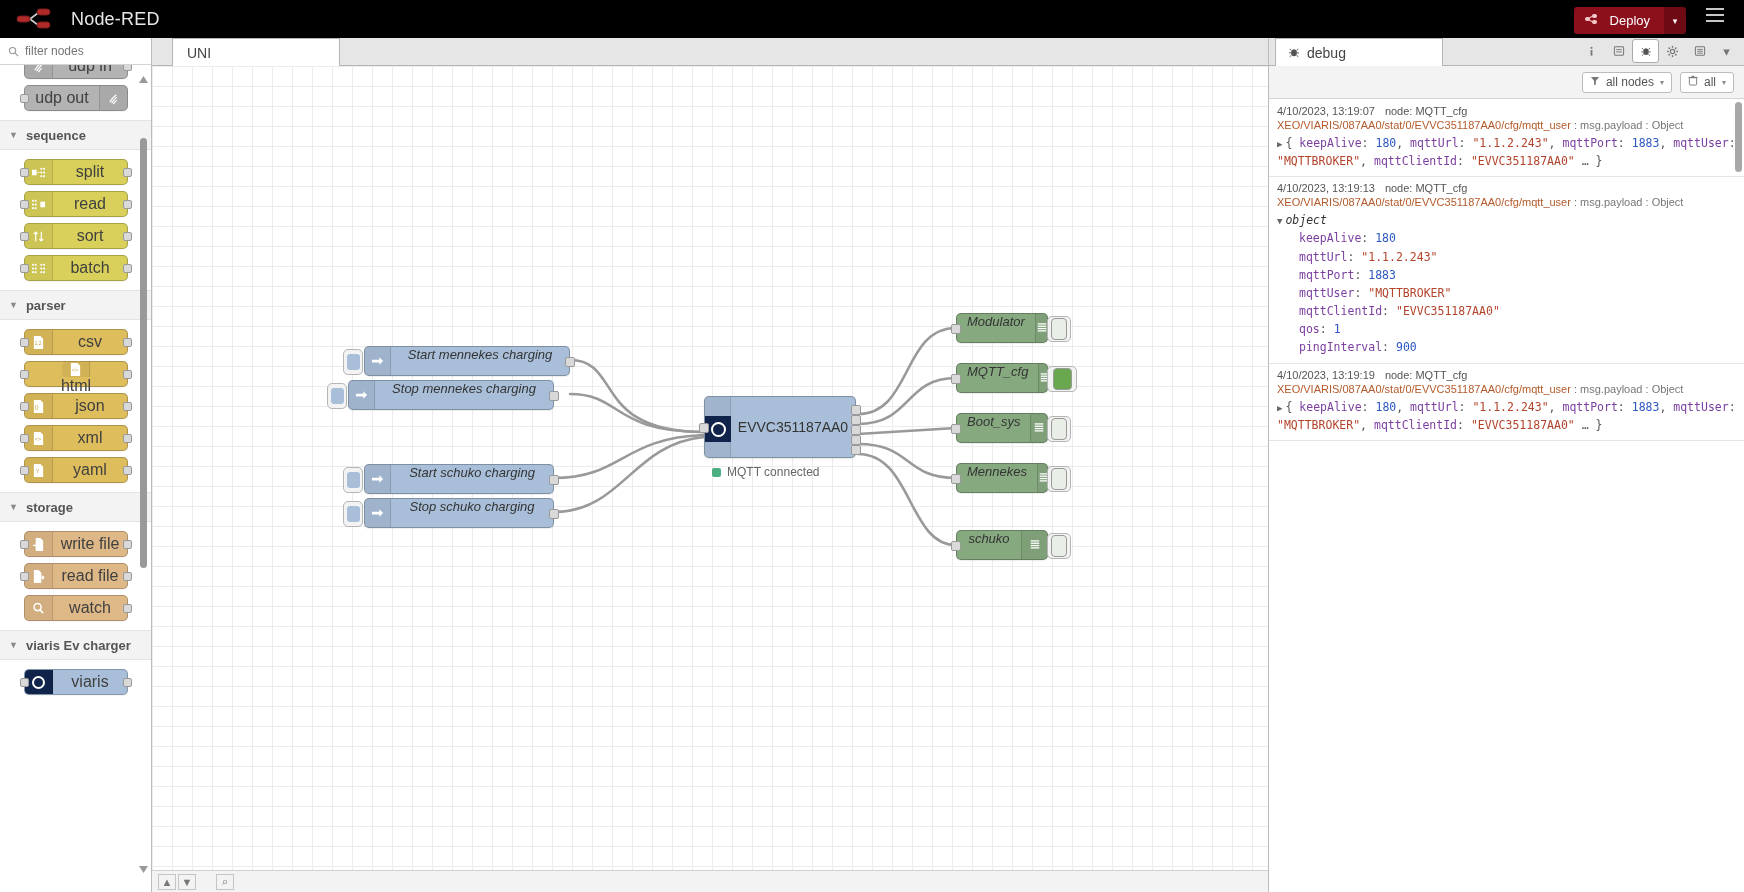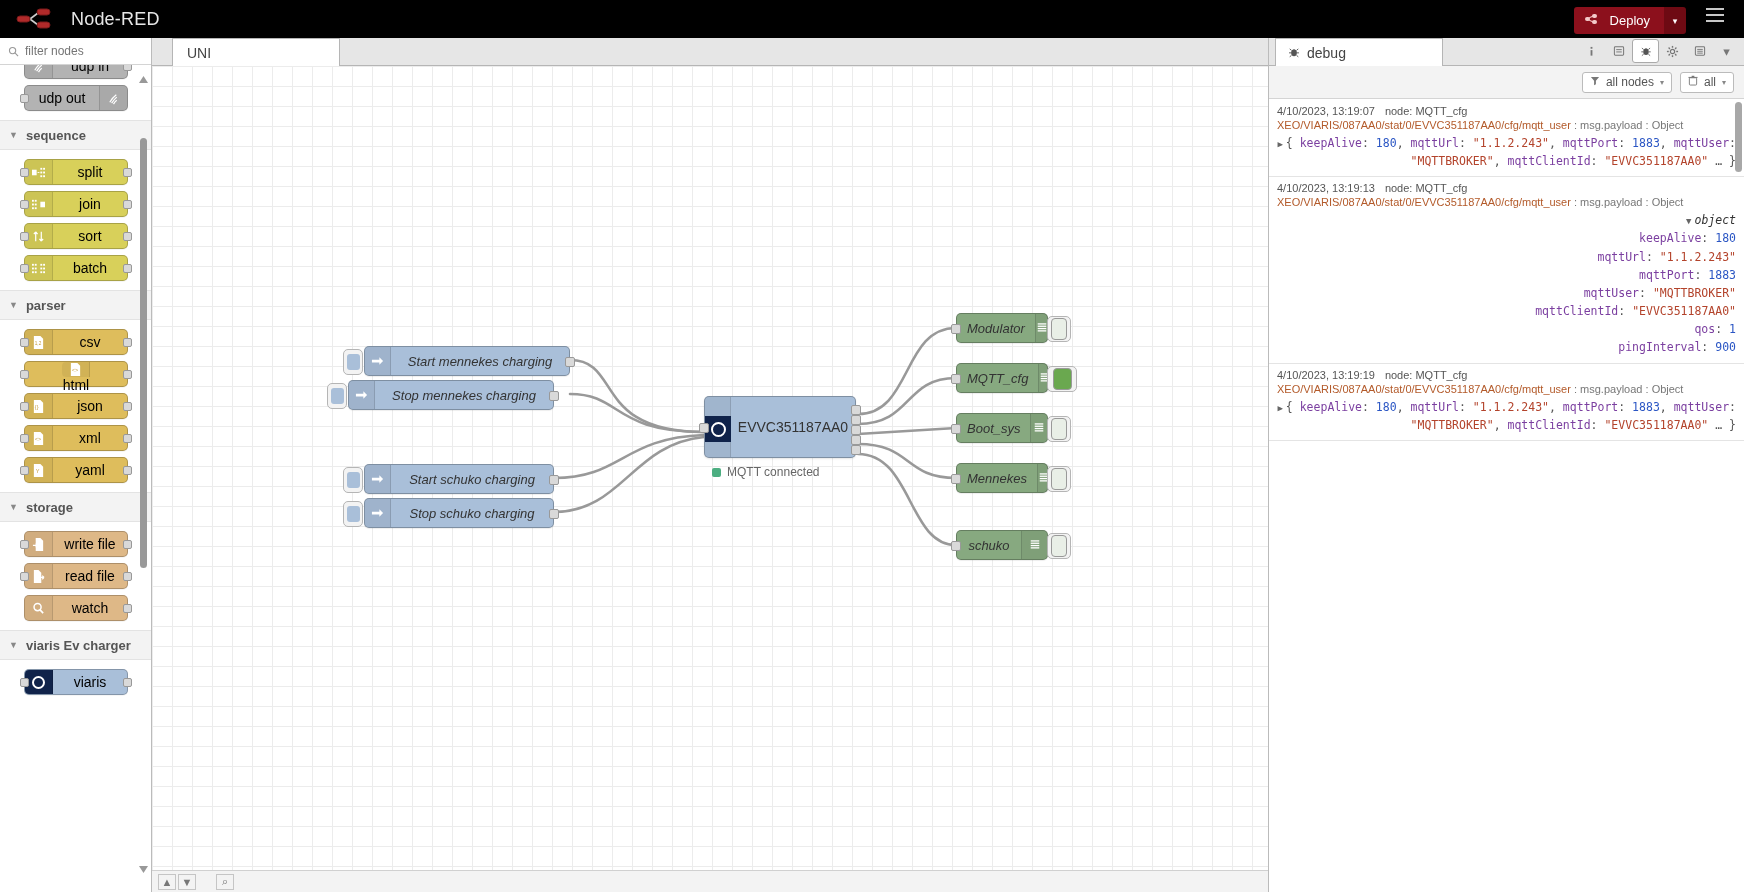--- a/index.html
+++ b/index.html
@@ -73,21 +73,21 @@
     position: relative; width: 104px; height: 26px; border-radius: 5px;
     border: 1px solid rgba(0,0,0,.22); display: flex; align-items: center;
     cursor: move; box-shadow: 0 1px 0 rgba(0,0,0,.04);
   }
   .pnode .picon {
     width: 28px; height: 100%; border-right: 1px solid rgba(0,0,0,.12);
     border-radius: 4px 0 0 4px; background: rgba(0,0,0,.055);
     display: flex; align-items: center; justify-content: center;
   }
   .pnode .picon.right { border-right: none; border-left: 1px solid rgba(0,0,0,.12); border-radius: 0 4px 4px 0; }
-  .pnode .plabel { flex: 1; text-align: center; font-size: 14px; color: #000000; }
+  .pnode .plabel { flex: 1; text-align: center; font-size: 16px; color: #404040; }
   .port {
     position: absolute; width: 9px; height: 9px; background: #d9d9d9;
     border: 1px solid #999; border-radius: 2px; top: 8px;
   }
   .port.in { left: -5px; }
   .port.out { right: -5px; }
   .pal-scrollbar {
     position: absolute; right: 4px; width: 7px; background: #999; border-radius: 4px;
   }
   .pal-arrow {
@@ -124,21 +124,21 @@
       linear-gradient(to bottom, #ececec 1px, transparent 1px);
     background-size: 20px 20px;
     overflow: hidden;
   }
   .canvas-inner { position: absolute; inset: 0; }
   .flow-svg { position: absolute; left: 0; top: 0; }
 
   
   .fnode {
     position: absolute; height: 30px; border-radius: 5px;
-    border: 1px solid rgba(0,0,0,.25); display: flex; align-items: center;
+    border: 1px solid rgba(0,0,0,.25); display: flex; align-items: flex-start;
     font-size: 13px; font-style: italic; color: #333; cursor: pointer;
     box-shadow: 0 1px 1px rgba(0,0,0,.07);
   }
   .fnode.blue { background: #a9bfd9; }
   .fnode.green { background: #87a980; }
   .fnode .fic {
     width: 26px; height: 100%; display: flex; align-items: center; justify-content: center;
     border-right: 1px solid rgba(0,0,0,.13); border-radius: 4px 0 0 4px;
     background: rgba(0,0,0,.06);
   }
@@ -244,21 +244,21 @@
   }
   .dbg-head {
     font-family: "Liberation Sans", sans-serif; font-size: 11px; color: #555;
     display: flex; gap: 10px; margin-bottom: 2px;
   }
   .dbg-topic {
     font-family: "Liberation Sans", sans-serif; font-size: 11px; color: #b35a2a;
     margin-bottom: 3px; word-break: break-all;
   }
   .dbg-topic .meta { color: #777; }
-  .dbg-body { color: #9b5fa8; line-height: 1.58; text-align: right; }
+  .dbg-body { color: #9b5fa8; line-height: 1.58; }
   .dbg-body .arrow { color: #666; font-size: 9px; margin-right: 3px; }
   .k { color: #7b3fa0; }
   .num { color: #2b56c4; }
   .str { color: #b3432b; }
   .punc { color: #555; }
   .obj-label { font-style: italic; color: #333; }
   .kv { padding-left: 22px; }
   .dbg-scroll {
     position: absolute; right: 2px; top: 64px; width: 7px; height: 70px;
     background: #a8a8a8; border-radius: 4px;
@@ -369,21 +369,21 @@
                   <rect x="1" y="2" width="2" height="2"></rect>
                   <rect x="4" y="2" width="2" height="2"></rect>
                   <rect x="1" y="6" width="2" height="2"></rect>
                   <rect x="4" y="6" width="2" height="2"></rect>
                   <rect x="1" y="10" width="2" height="2"></rect>
                   <rect x="4" y="10" width="2" height="2"></rect>
                 </g>
               <rect x="10" y="4" width="5" height="6" fill="#fff"></rect>
             </svg>
           </div>
-          <span class="plabel">join</span>
+          <span class="plabel">read</span>
         </div>
         <div class="pnode" style="background:#d8d05a;justify-content:space-between;">
           <span class="port in"></span>
           <span class="port out"></span>
           <div class="picon">
             <svg viewBox="0 0 16 14" width="15" height="13">
               <path d="M5 12 L5 2 M5 2 L3 4.5 M5 2 L7 4.5" stroke="#fff" stroke-width="1.3" fill="none"></path>
               <path d="M11 2 L11 12 M11 12 L9 9.5 M11 12 L13 9.5" stroke="#fff" stroke-width="1.3" fill="none"></path>
             </svg>
           </div>

